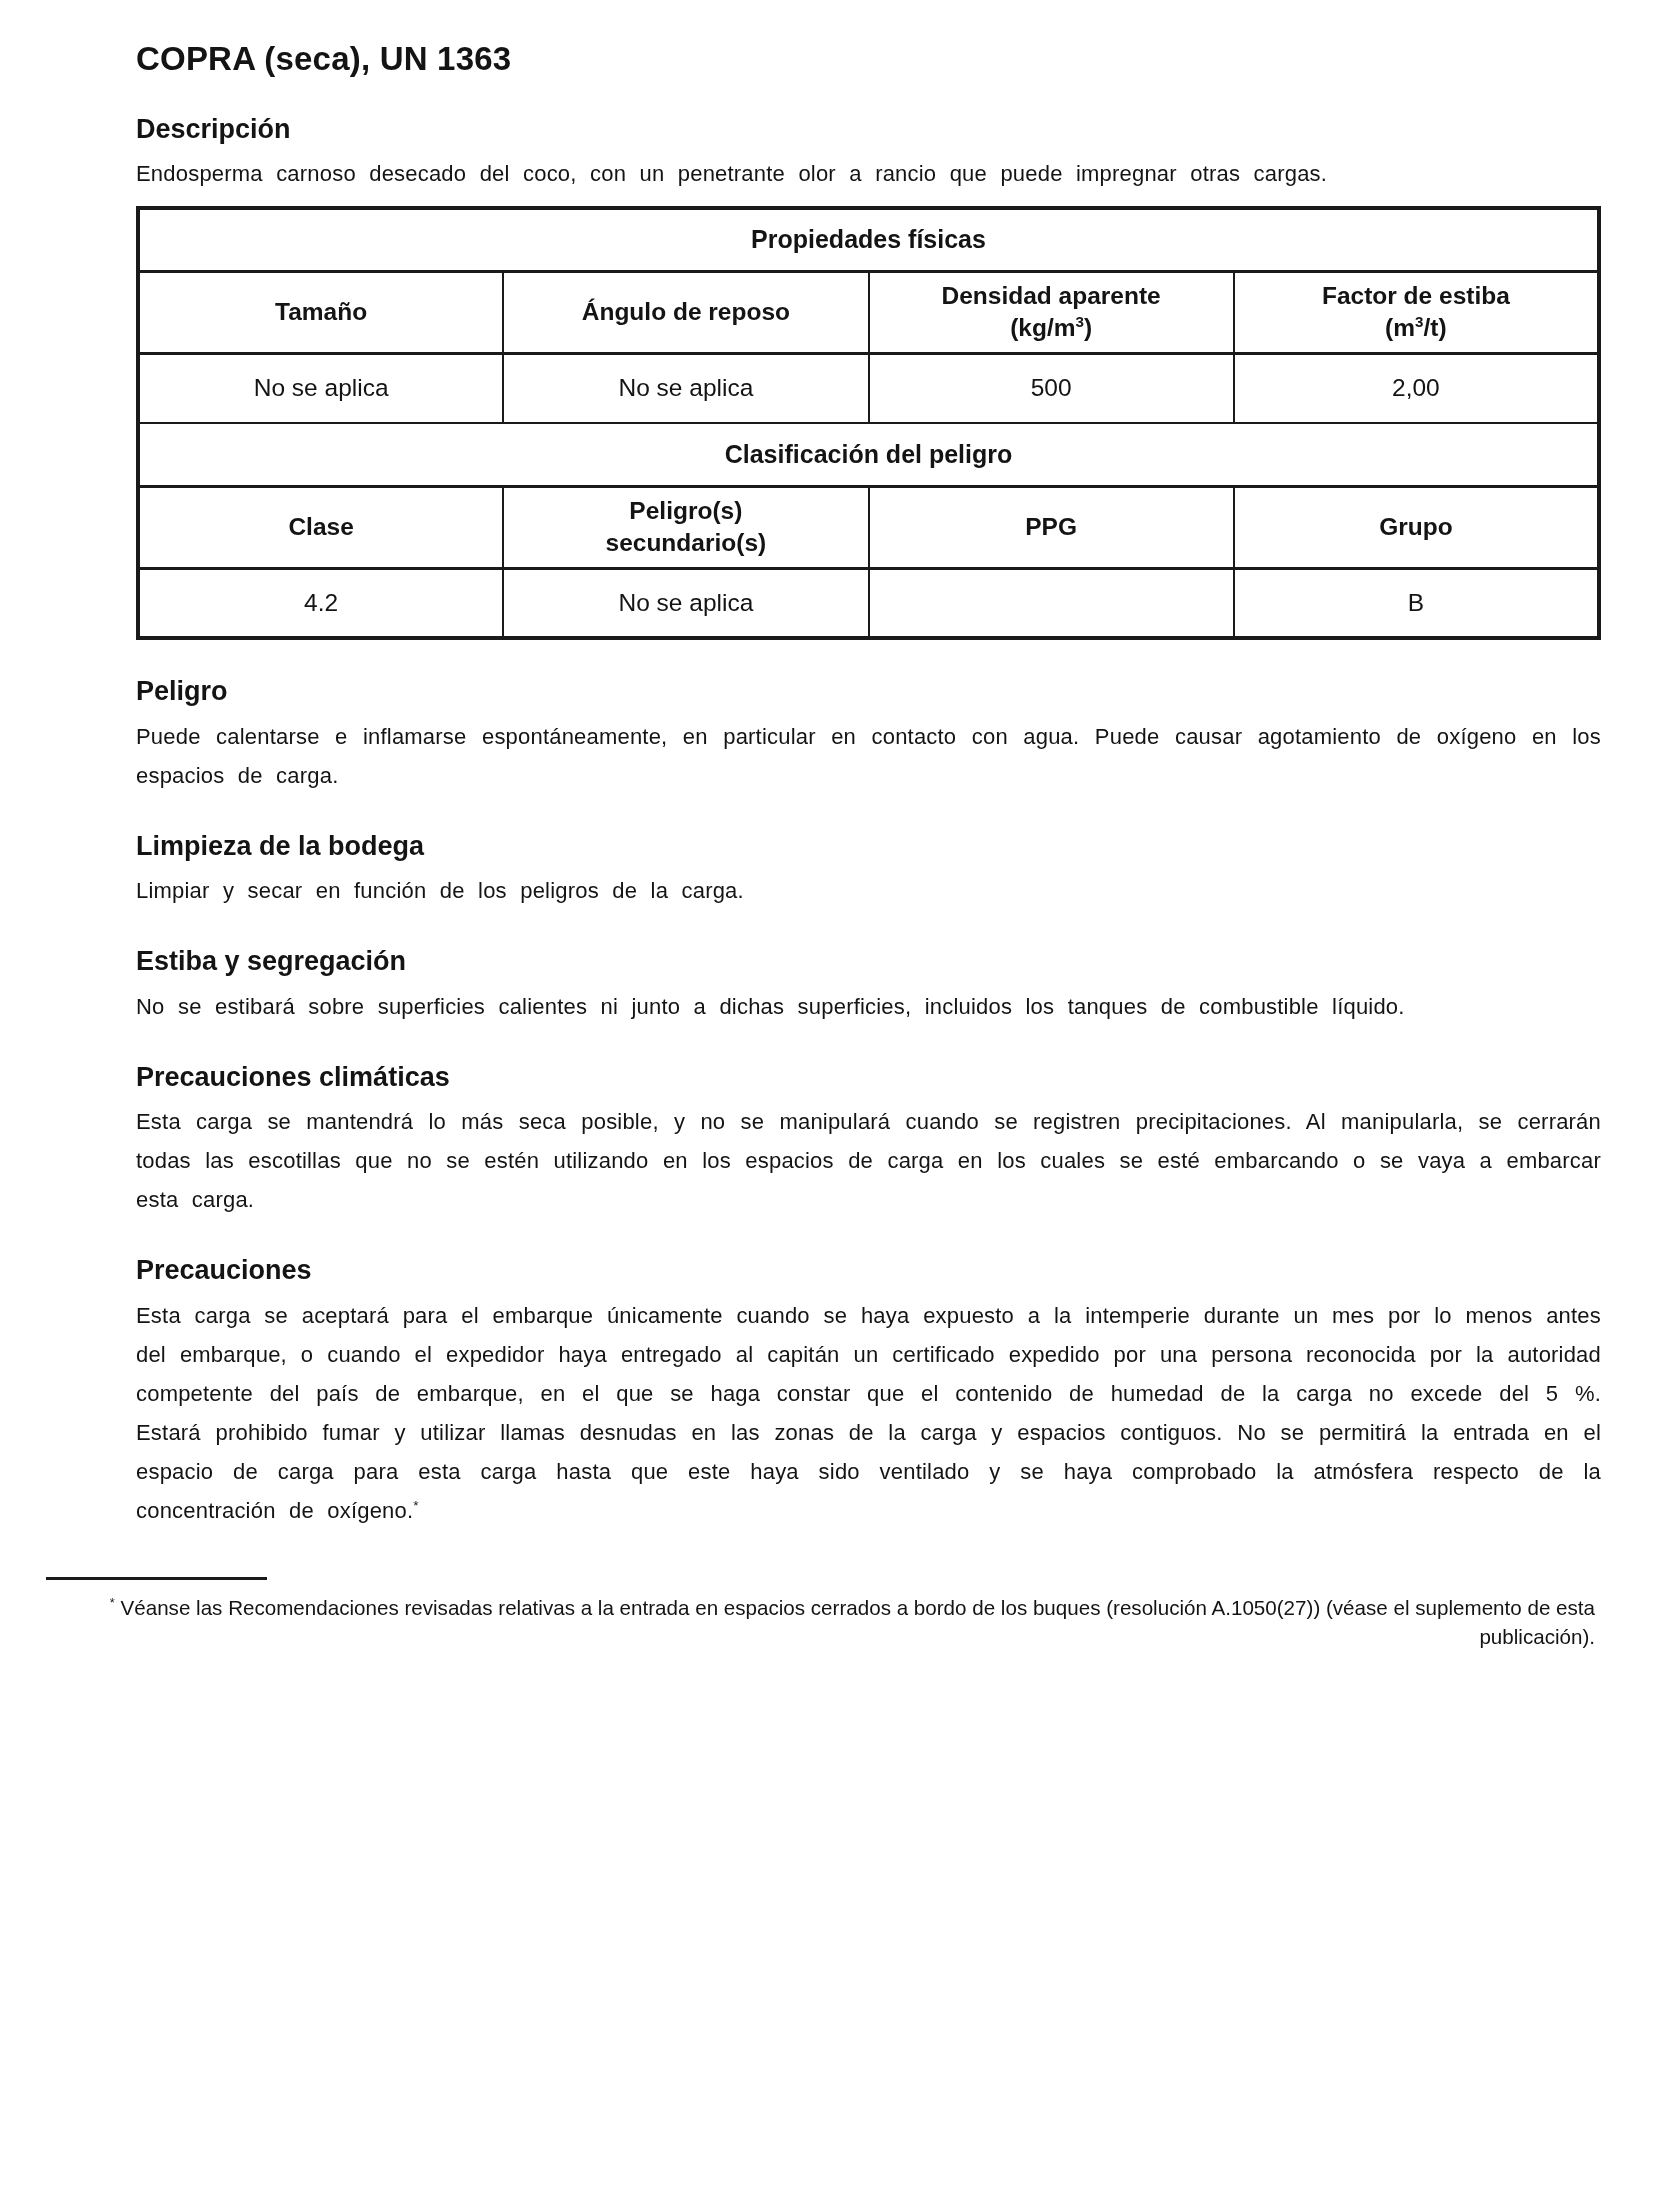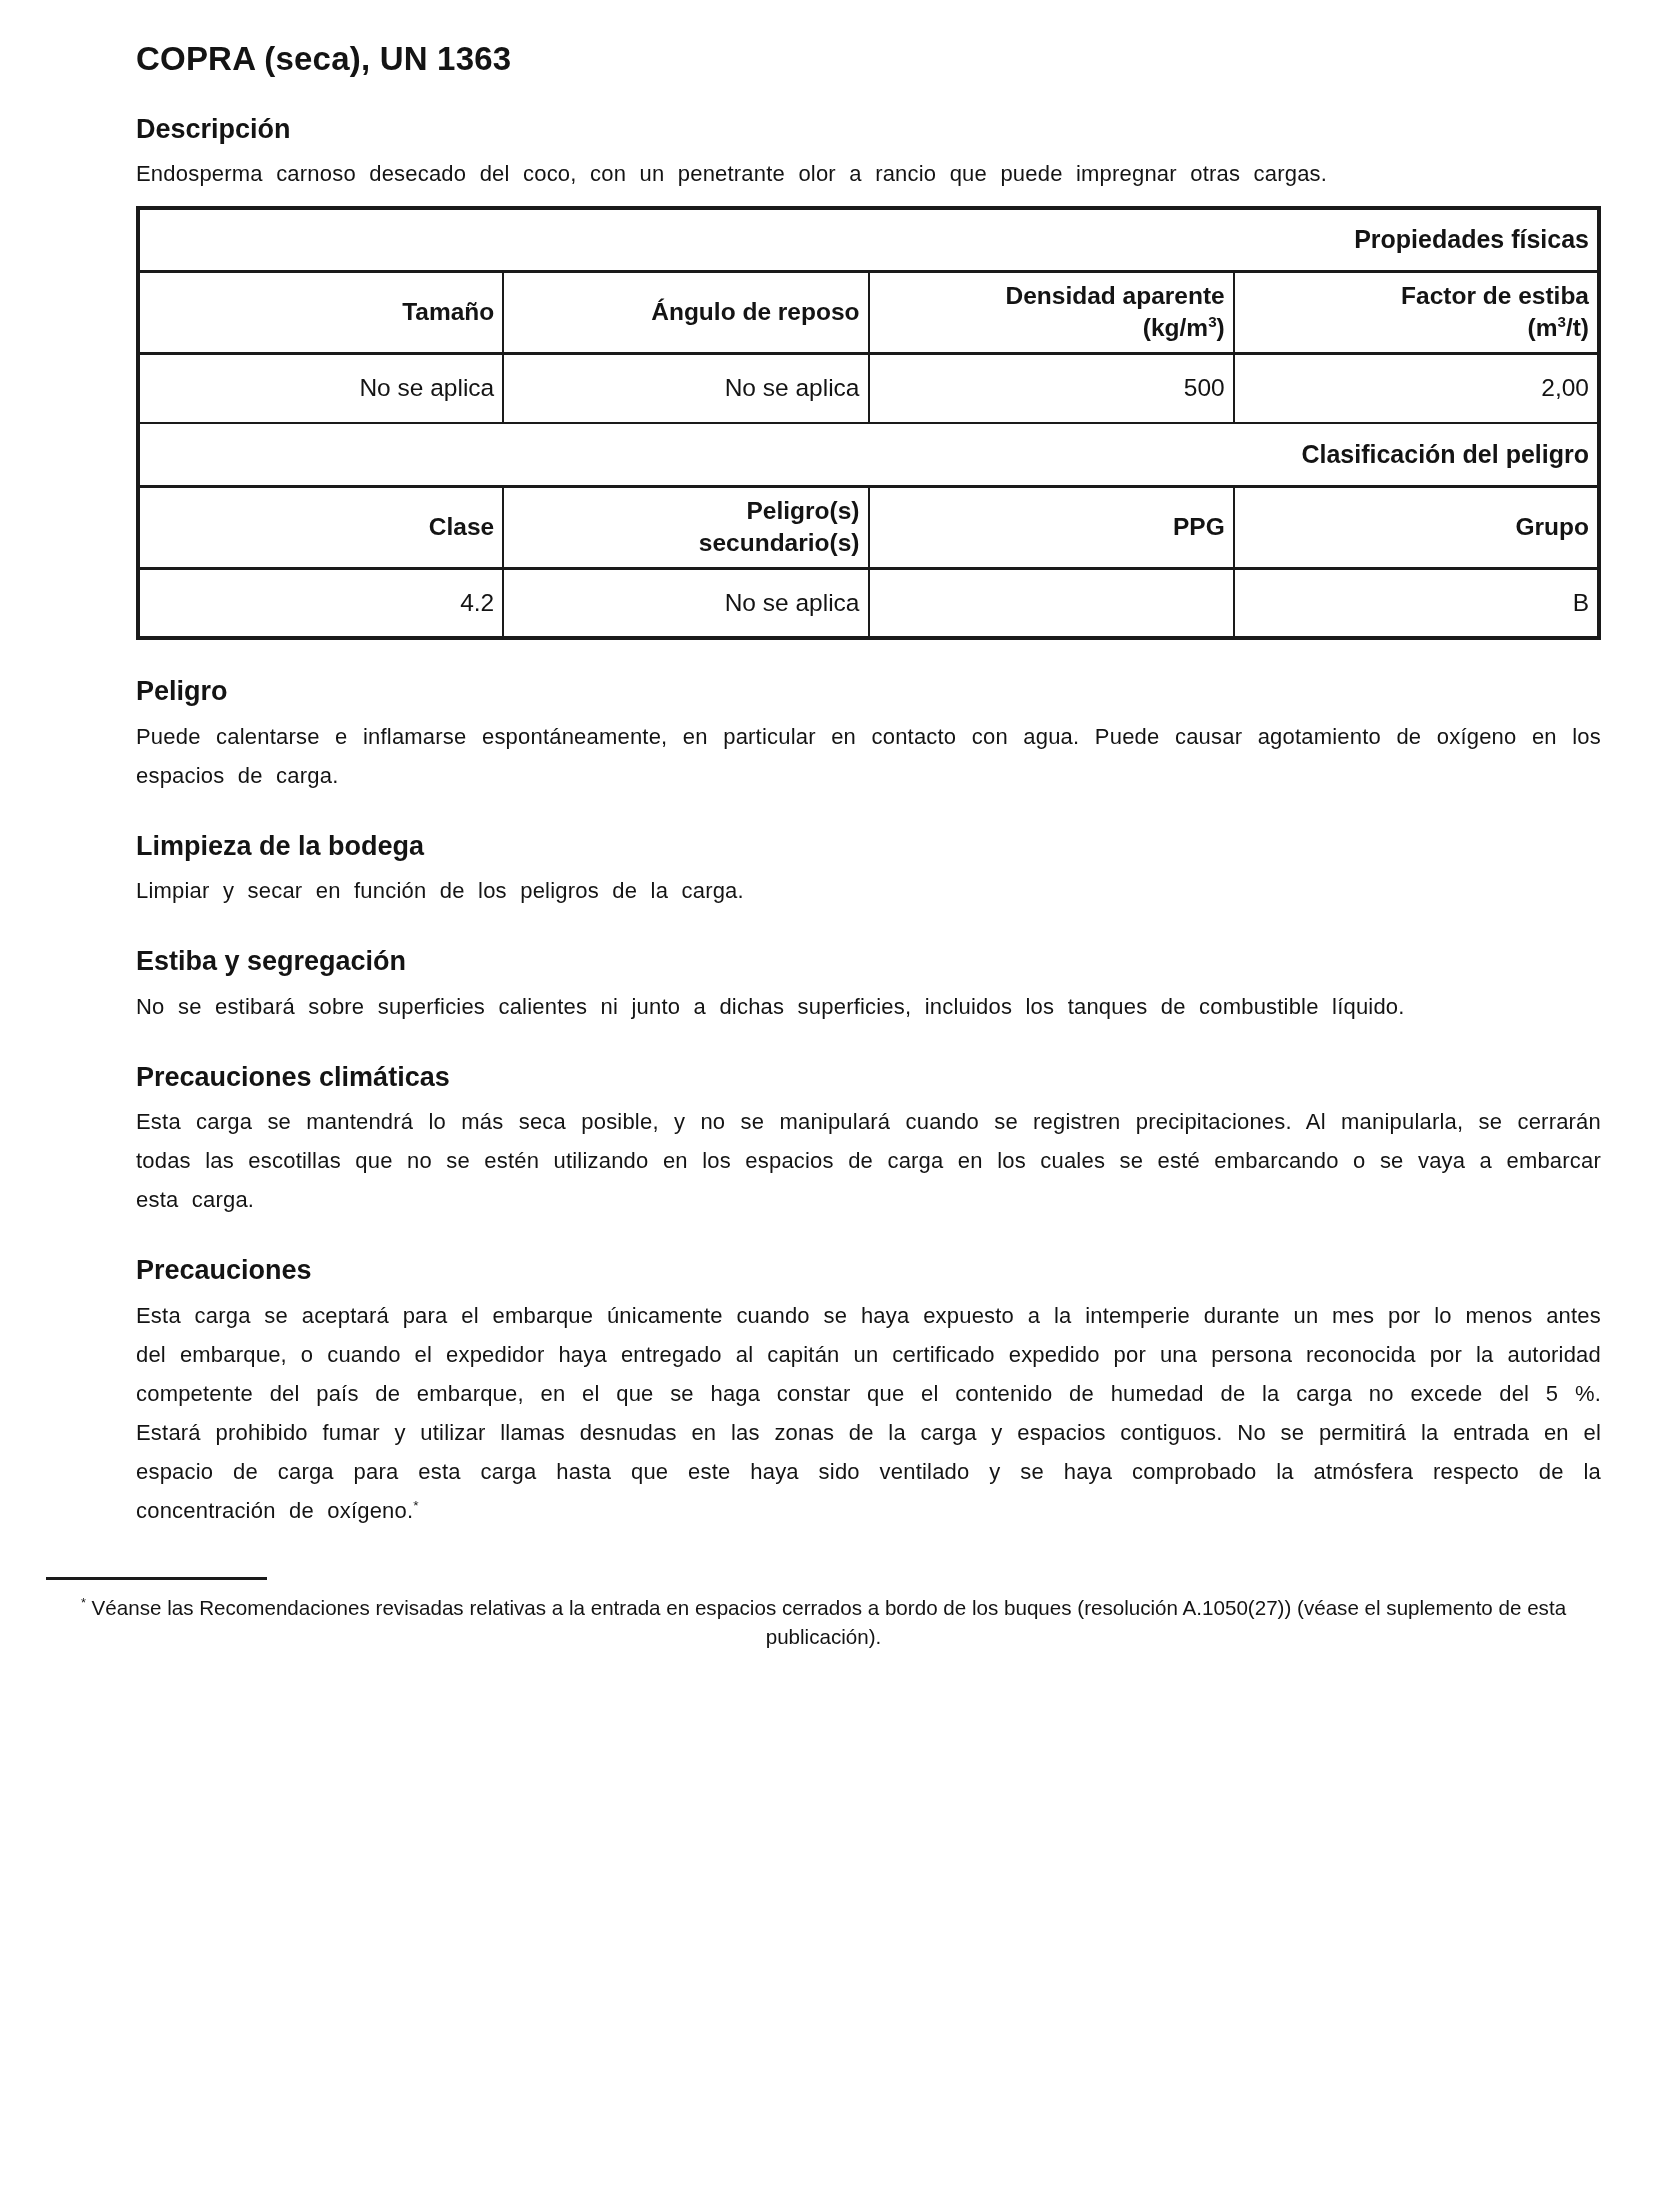--- a/index.html
+++ b/index.html
@@ -50,21 +50,21 @@
   table.chars {
     width: 100%;
     table-layout: fixed;
     border-collapse: collapse;
     margin-top: 12.6px;
     border: 4px solid #1a1a1a;
   }
 
   .chars td {
     border: 2.4px solid #1a1a1a;
-    text-align: right;
+    text-align: center;
     vertical-align: middle;
     font-size: 24.5px;
     padding: 4.7px 8px;
     box-sizing: border-box;
   }
 
   .chars td.band {
     font-weight: 700;
     height: 63px;
     border-bottom-width: 3.2px;
@@ -101,21 +101,21 @@
     width: 221px;
     height: 3.2px;
     background: #1a1a1a;
     margin: 0 0 14.2px 0;
   }
 
   p.fn {
     font-size: 20.6px;
     line-height: 28.5px;
     margin: 6px;
-    text-align: center;
+    text-align: right;
   }
 </style>
 </head>
 <body>
 
 <div class="page">
 
   <h1 class="title">COPRA (seca), UN 1363</h1>
 
   <section>

